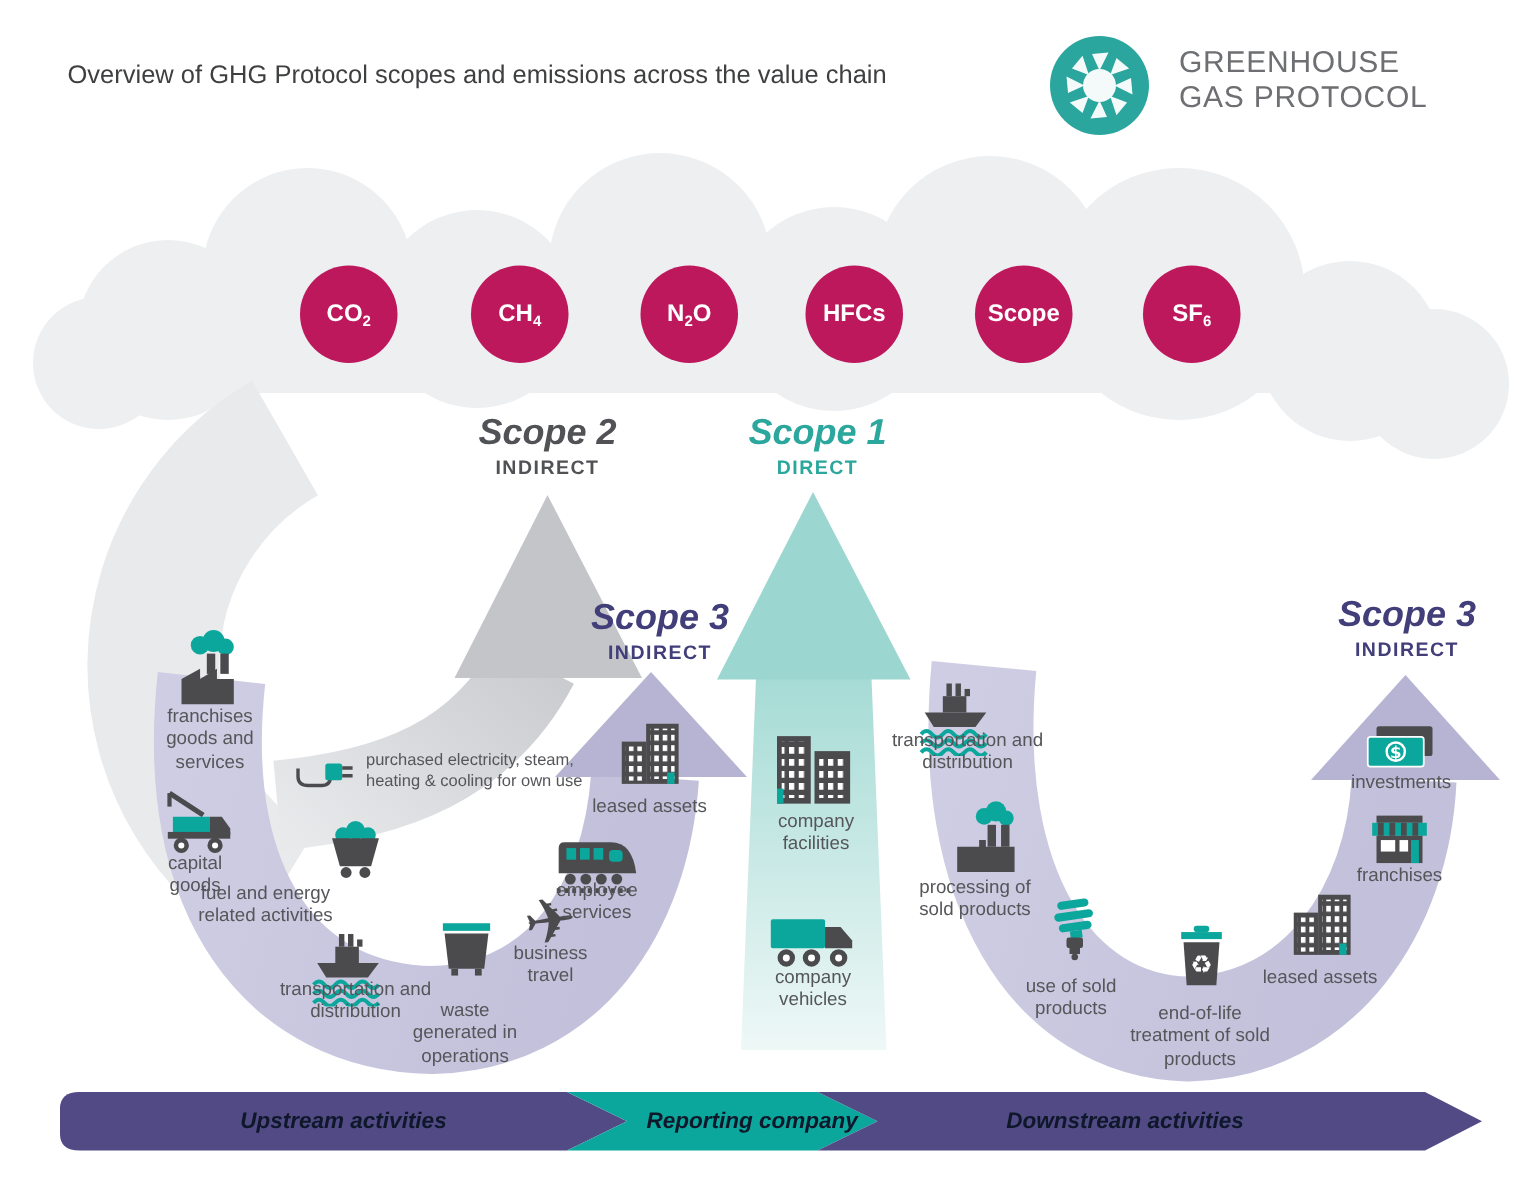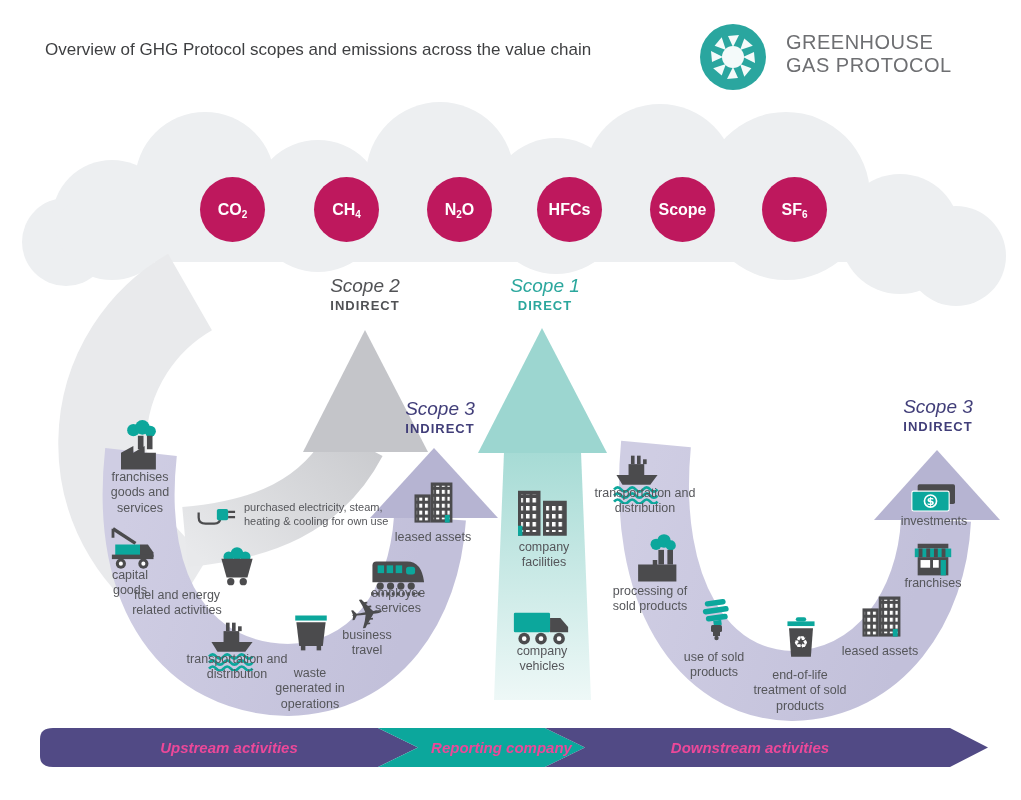--- a/index.html
+++ b/index.html
@@ -7,27 +7,27 @@
          font-family:"Liberation Sans","DejaVu Sans",sans-serif;padding-left:48px;}
   .abs{position:absolute;}
   .title{position:absolute;left:45px;top:40px;font-size:17px;color:#3e3f41;}
   .logo-text{position:absolute;left:786px;top:31px;font-size:20px;line-height:1.13;
              color:#6e6f72;letter-spacing:0.5px;font-weight:400;}
   .logo-text div{white-space:nowrap;}
   .gas{position:absolute;top:177px;width:65px;height:65px;border-radius:50%;background:#be185d;
        display:flex;align-items:center;justify-content:center;color:#fff;font-weight:bold;font-size:16px;}
   .g-sub{font-size:10px;margin-top:9px;}
   .scope{position:absolute;width:170px;text-align:center;}
-  .scope-name{font-size:19px;font-weight:normal;font-style:italic;}
+  .scope-name{font-size:24px;font-weight:bold;font-style:italic;}
   .scope-kind{font-size:13px;font-weight:bold;letter-spacing:1px;margin-top:1px;}
   .sc2{color:#515255;} .sc1{color:#2ba79d;} .sc3{color:#413e79;text-align:center;}
   .item-label{position:absolute;font-size:12.5px;color:#55565a;text-align:center;line-height:1.22;}
   .ann-text{position:absolute;font-size:11px;color:#55565a;line-height:1.3;text-align:left;}
   .footer-label{position:absolute;top:737px;height:22px;line-height:22px;text-align:center;
-                color:#ec4899;font-size:15px;font-weight:bold;font-style:italic;}
+                color:#0f172a;font-size:15px;font-weight:bold;font-style:italic;}
   svg{display:block;}
 </style>
 </head>
 <body>
 
 <div class="stage">
 
   <svg class="abs" style="left:0;top:0" width="1021" height="800" viewBox="0 0 1021 800">
     <defs>
       <linearGradient id="g2" x1="185" y1="545" x2="365" y2="340" gradientUnits="userSpaceOnUse">

